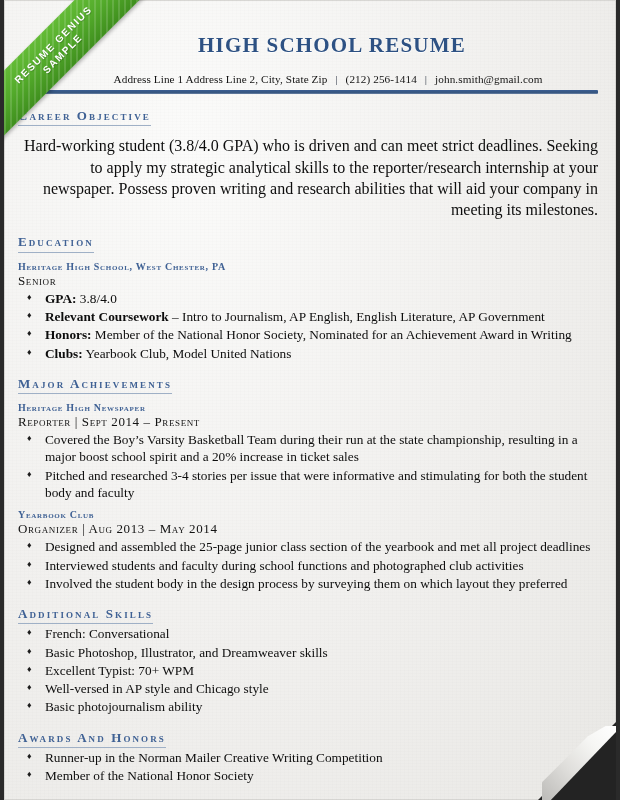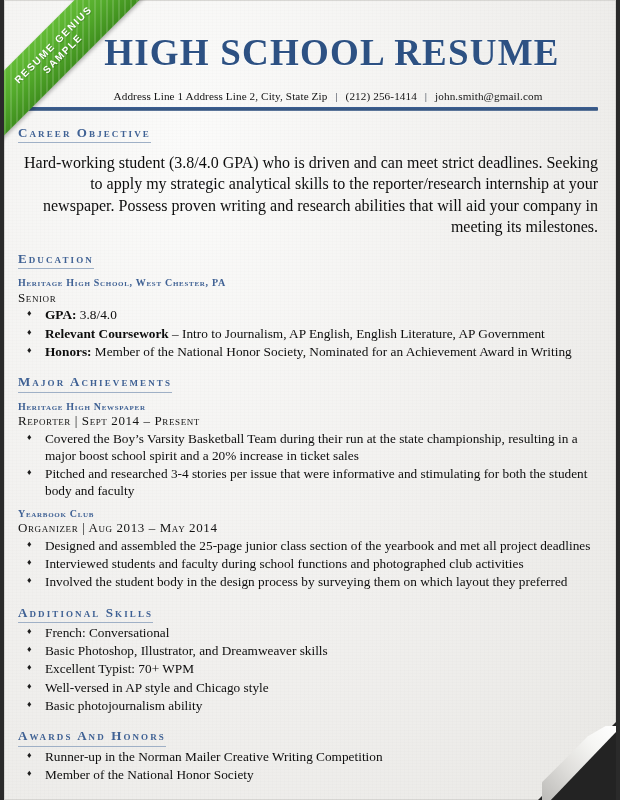--- a/index.html
+++ b/index.html
@@ -44,21 +44,21 @@
     left: 0; top: 0; right: 0; bottom: 0;
     padding: 0 18px 0 14px;
     box-sizing: border-box;
     z-index: 3;
   }
 
   
   .resume-title {
     text-align: center;
     color: #2d5183;
-    font-size: 37px;
+    font-size: 21px;
     font-weight: bold;
     letter-spacing: 1.2px;
     margin: 34px 0 0 0;
     padding-left: 48px;
     line-height: 1.05;
     text-shadow: 0 1px 0 rgba(255,255,255,.8);
   }
   .contact-line {
     text-align: center;
     color: #121212;
@@ -242,20 +242,21 @@
     </div>
 
     <div class="section">
       <div class="section-heading">Education</div>
       <div class="org-name">Heritage High School, West Chester, PA</div>
       <div class="role-line">Senior</div>
       <ul class="bullets" id="education-bullets">
           <li><span class="b-strong">GPA:</span><span> 3.8/4.0</span></li>
           <li><span class="b-strong">Relevant Coursework</span><span> – Intro to Journalism, AP English, English Literature, AP Government</span></li>
           <li><span class="b-strong">Honors:</span><span> Member of the National Honor Society, Nominated for an Achievement Award in Writing</span></li>
+          <li><span class="b-strong">Clubs:</span><span> Yearbook Club, Model United Nations</span></li>
         </ul>
     </div>
 
     <div class="section">
       <div class="section-heading">Major Achievements</div>
       <div id="achievement-entries">
           <div>
             <div class="org-name">Heritage High Newspaper</div>
             <div class="role-line">Reporter  |  Sept 2014 – Present</div>
             <ul class="bullets">

